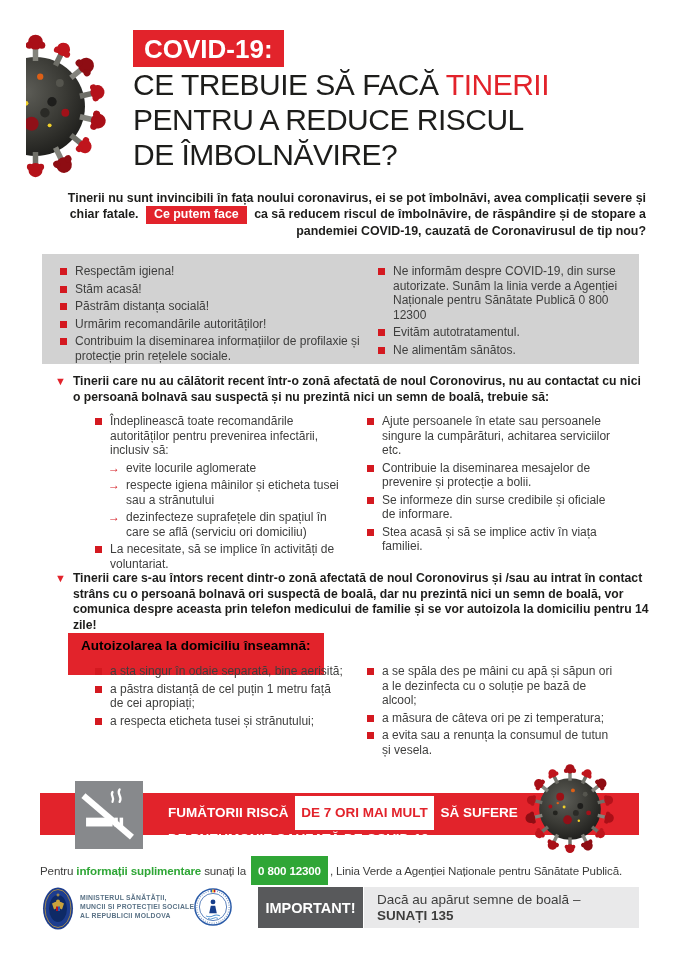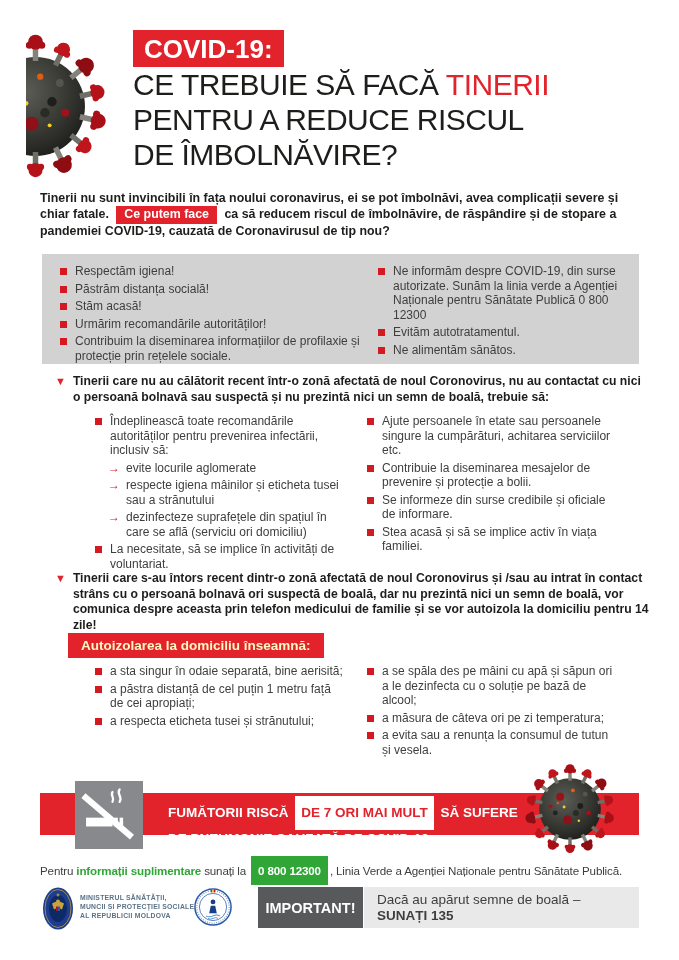--- a/index.html
+++ b/index.html
@@ -17,21 +17,21 @@
   .virus-clip svg{position:absolute;left:-69px;top:0;width:157px;height:157px;}
   .covid-badge{position:absolute;left:133px;top:30px;background:var(--red);color:#fff;
                font-weight:800;font-size:26px;line-height:1;padding:6px 11px 5px;}
   .title{position:absolute;left:133px;top:67px;margin:0;width:540px;
          font-size:30px;line-height:35px;font-weight:400;color:var(--dark);letter-spacing:-0.5px;}
   .t-line{display:block;white-space:nowrap;}
   .title .red{color:var(--red);}
 
   
   .intro{position:absolute;left:40px;top:191px;width:606px;margin:0;
-         font-size:12.4px;font-weight:bold;line-height:15.4px;color:var(--dark);}
+         font-size:12.4px;font-weight:bold;line-height:15.4px;color:var(--dark);text-align:right;}
   .intro-badge{background:var(--red);color:#fff;padding:1px 8px;margin:0 4px;display:inline-block;}
 
   
   ul.blist{list-style:none;margin:0;padding:0;font-size:12px;line-height:14.5px;color:var(--body);}
   .blist li{display:flex;margin-bottom:3px;}
   .sq{flex:0 0 auto;width:7px;height:7px;background:var(--bullet);margin:4px 8px 0 0;}
   .arrow-li{padding-left:13px;}
   .arrow{flex:0 0 auto;color:var(--bullet);font-weight:bold;margin-right:6px;}
 
   .gray-box{position:absolute;left:42px;top:254px;width:597px;height:110px;background:var(--graybox);
@@ -44,22 +44,22 @@
   .tri{color:var(--red);margin-right:7px;font-size:11px;line-height:15.5px;flex:0 0 auto;}
   #sh1{left:55px;top:374px;width:594px;}
   #sh2{left:55px;top:571px;width:598px;}
 
   .cols{position:absolute;display:flex;}
   .cols ul:first-child{width:248px;margin-right:24px;}
   .cols ul:last-child{width:252px;}
   #cols1{left:95px;top:414px;}
   #cols2{left:95px;top:664px;}
 
-  .iso-badge{position:absolute;left:68px;top:633px;background:var(--red);color:#fef9c3;
-             font-weight:bold;font-size:13.5px;line-height:1;padding:6px 13px 5px;}
+  .iso-badge{position:absolute;left:68px;top:633px;background:var(--red);color:#000000;
+             font-weight:bold;font-size:13.5px;line-height:1;padding:6px 13px 22px;}
 
   
   .band{position:absolute;left:40px;top:793px;width:599px;height:42px;background:var(--red);z-index:1;}
   .band-text{position:absolute;left:168px;top:796px;width:352px;z-index:3;color:#fff;
              font-weight:800;font-size:13.5px;line-height:18px;}
   .seven-badge{background:#fff;color:var(--red);padding:8px 6px;display:inline-block;margin:0 3px;}
   .smoke-square{position:absolute;left:75px;top:781px;width:68px;height:68px;
                 background:var(--band_icon_bg);z-index:2;}
   .smoke-square svg{position:absolute;left:4px;top:4px;width:60px;height:60px;}
   .virus-sm{position:absolute;left:521px;top:760px;width:98px;height:98px;z-index:4;}
@@ -244,25 +244,25 @@
   <p class="intro"><span>Tinerii nu sunt invincibili în fața noului coronavirus, ei se pot îmbolnăvi, avea complicații severe și chiar fatale. </span><span class="intro-badge">Ce putem face</span><span> ca să reducem riscul de îmbolnăvire, de răspândire și de stopare a pandemiei COVID-19, cauzată de Coronavirusul de tip nou?</span></p>
 
   <div class="gray-box">
     <ul class="blist">
       <li>
           <span class="sq"></span>
           <span>Respectăm igiena!</span>
         </li>
       <li>
           <span class="sq"></span>
+          <span>Stăm acasă!</span>
+        </li>
+      <li>
+          <span class="sq"></span>
           <span>Păstrăm distanța socială!</span>
-        </li>
-      <li>
-          <span class="sq"></span>
-          <span>Stăm acasă!</span>
         </li>
       <li>
           <span class="sq"></span>
           <span>Urmărim recomandările autorităților!</span>
         </li>
       <li>
           <span class="sq"></span>
           <span>Contribuim la diseminarea informațiilor de profilaxie și protecție prin rețelele sociale.</span>
         </li>
     </ul>

